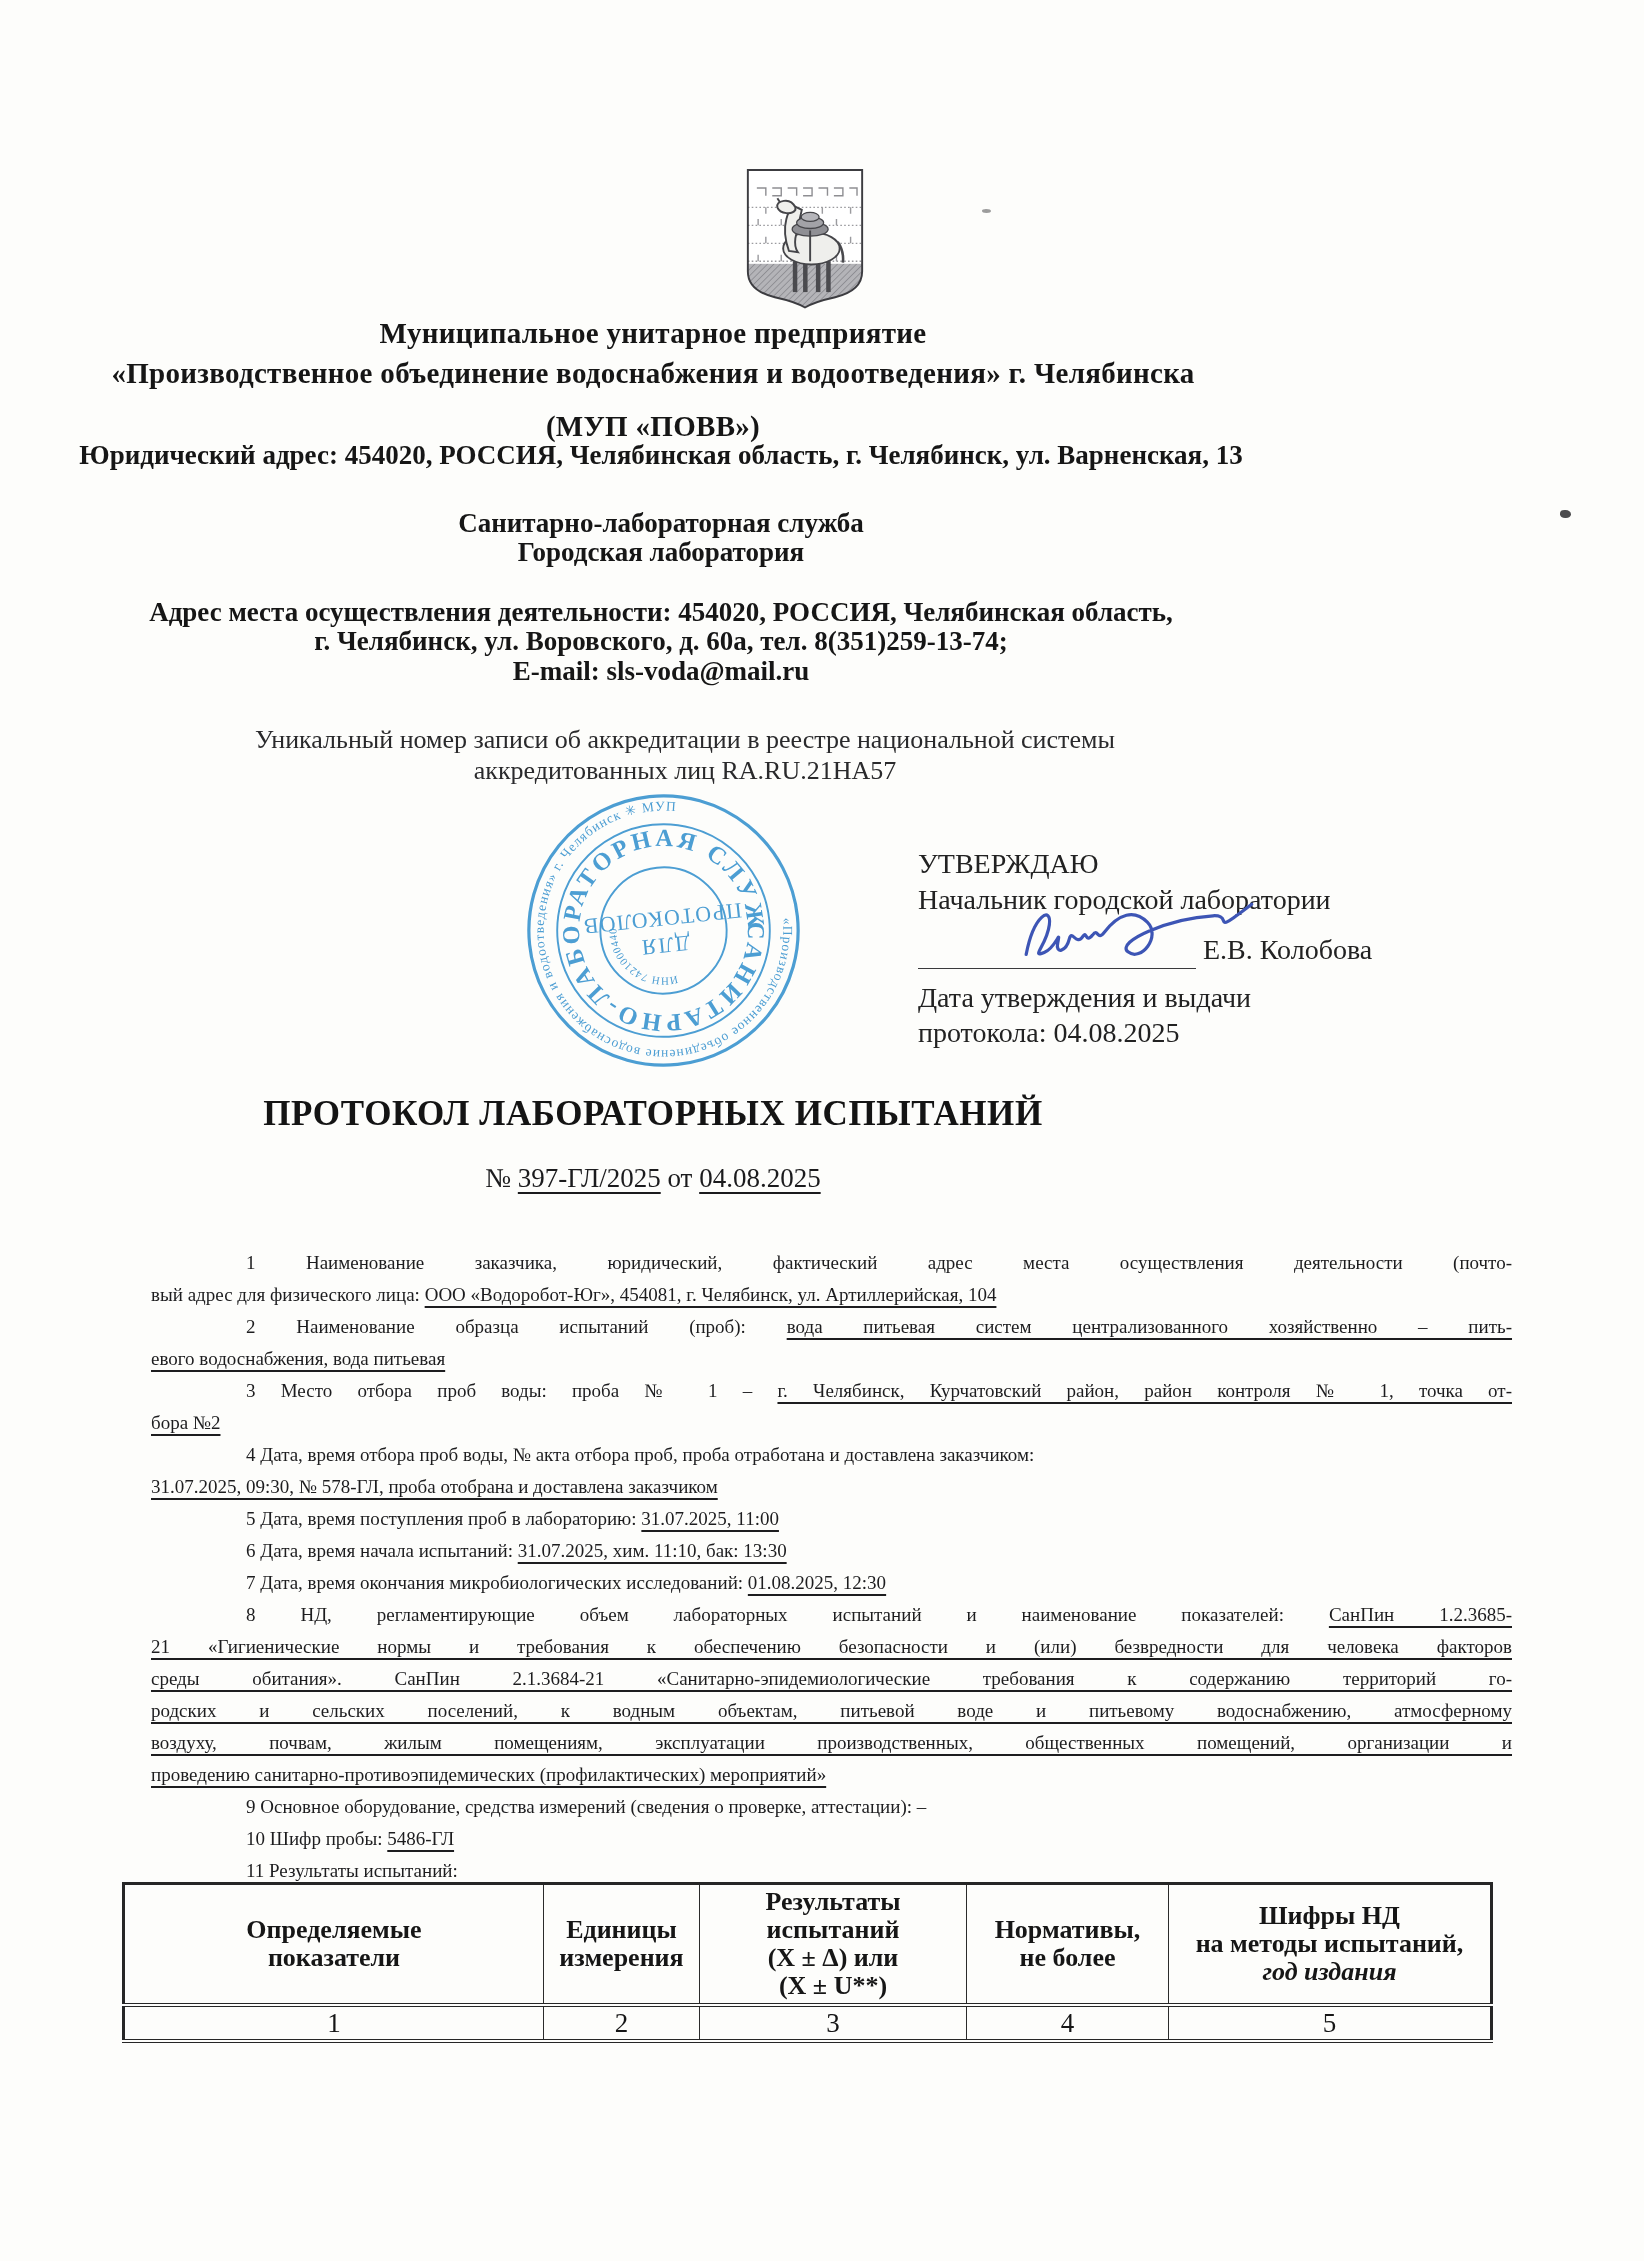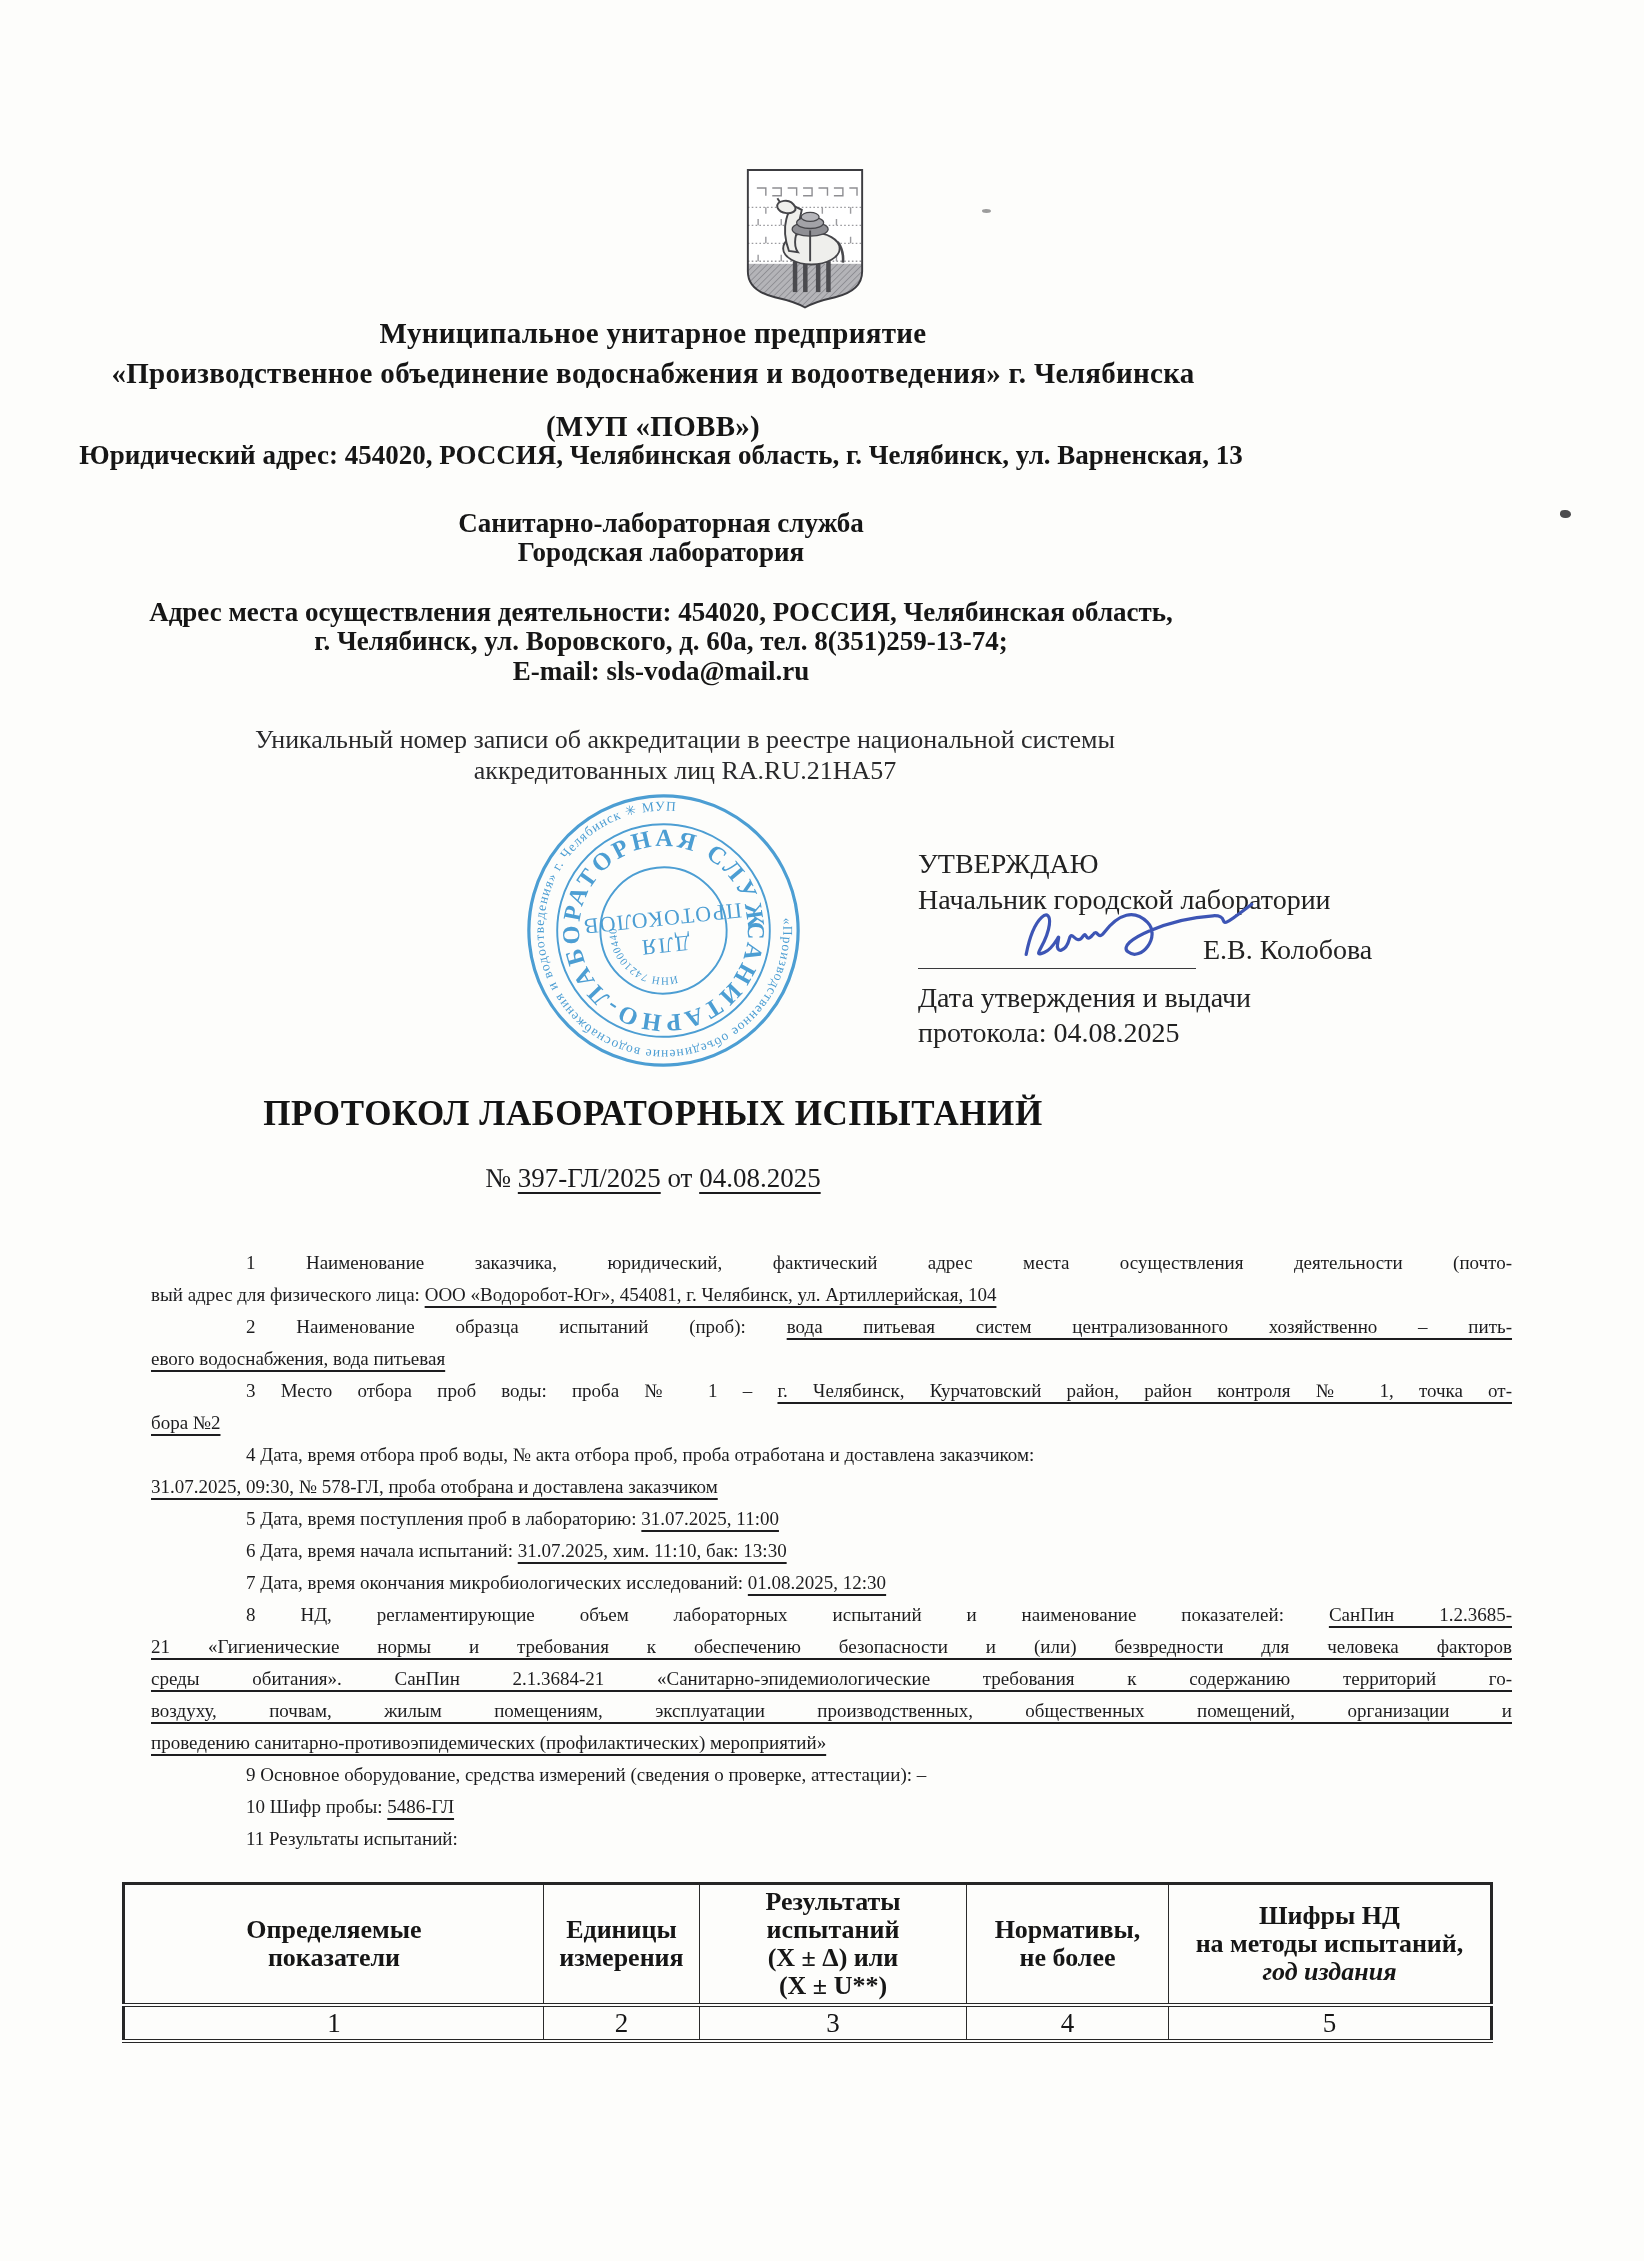--- a/index.html
+++ b/index.html
@@ -173,20 +173,21 @@
     <div class="bline jl ind"><span>3 Место отбора проб воды: проба № 1 – </span><span class="u">г. Челябинск, Курчатовский район, район контроля № 1, точка от-</span></div>
     <div class="bline"><span class="u">бора №2</span></div>
     <div class="bline ind"><span>4 Дата, время отбора проб воды, № акта отбора проб, проба отработана и доставлена заказчиком:</span></div>
     <div class="bline"><span class="u">31.07.2025, 09:30, № 578-ГЛ, проба отобрана и доставлена заказчиком</span></div>
     <div class="bline ind"><span>5 Дата, время поступления проб в лабораторию: </span><span class="u">31.07.2025, 11:00</span></div>
     <div class="bline ind"><span>6 Дата, время начала испытаний: </span><span class="u">31.07.2025, хим. 11:10, бак: 13:30</span></div>
     <div class="bline ind"><span>7 Дата, время окончания микробиологических исследований: </span><span class="u">01.08.2025, 12:30</span></div>
     <div class="bline jl ind"><span>8 НД, регламентирующие объем лабораторных испытаний и наименование показателей: </span><span class="u">СанПин 1.2.3685-</span></div>
     <div class="bline jl"><span class="u">21 «Гигиенические нормы и требования к обеспечению безопасности и (или) безвредности для человека факторов</span></div>
     <div class="bline jl"><span class="u">среды обитания». СанПин 2.1.3684-21 «Санитарно-эпидемиологические требования к содержанию территорий го-</span></div>
+    <div class="bline jl"><span class="u">родских и сельских поселений, к водным объектам, питьевой воде и питьевому водоснабжению, атмосферному</span></div>
     <div class="bline jl"><span class="u">воздуху, почвам, жилым помещениям, эксплуатации производственных, общественных помещений, организации и</span></div>
     <div class="bline"><span class="u">проведению санитарно-противоэпидемических (профилактических) мероприятий»</span></div>
     <div class="bline ind"><span>9 Основное оборудование, средства измерений (сведения о проверке, аттестации): –</span></div>
     <div class="bline ind"><span>10 Шифр пробы: </span><span class="u">5486-ГЛ</span></div>
     <div class="bline ind"><span>11 Результаты испытаний:</span></div>
   </div>
 
 <div class="abs" style="left:122px;top:1882px;">
   <table class="rtable">
     <colgroup>

